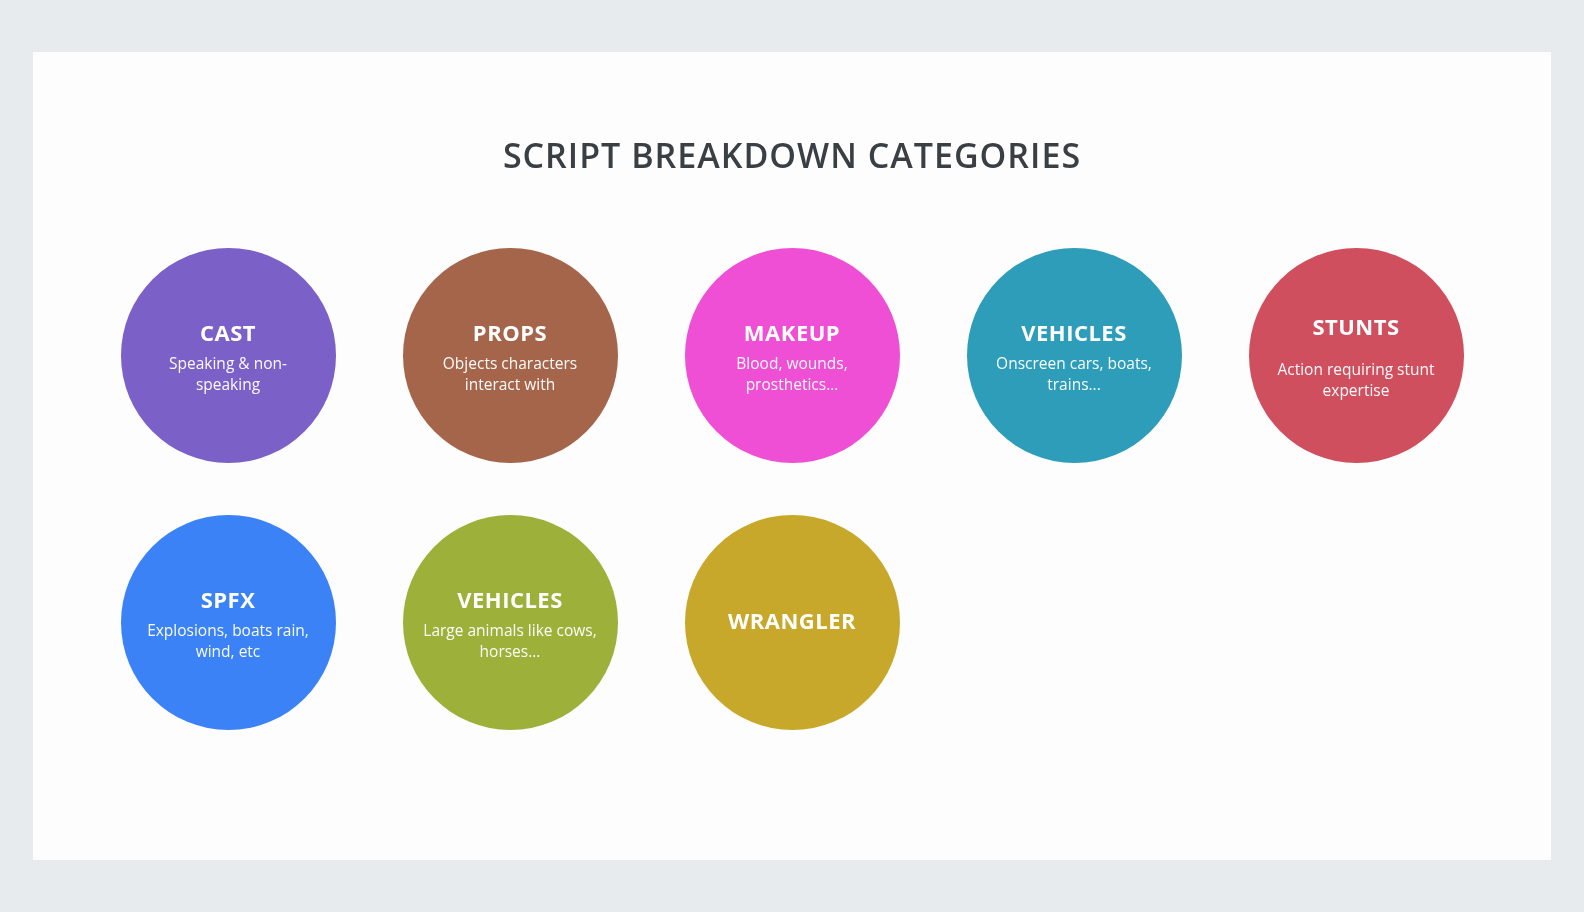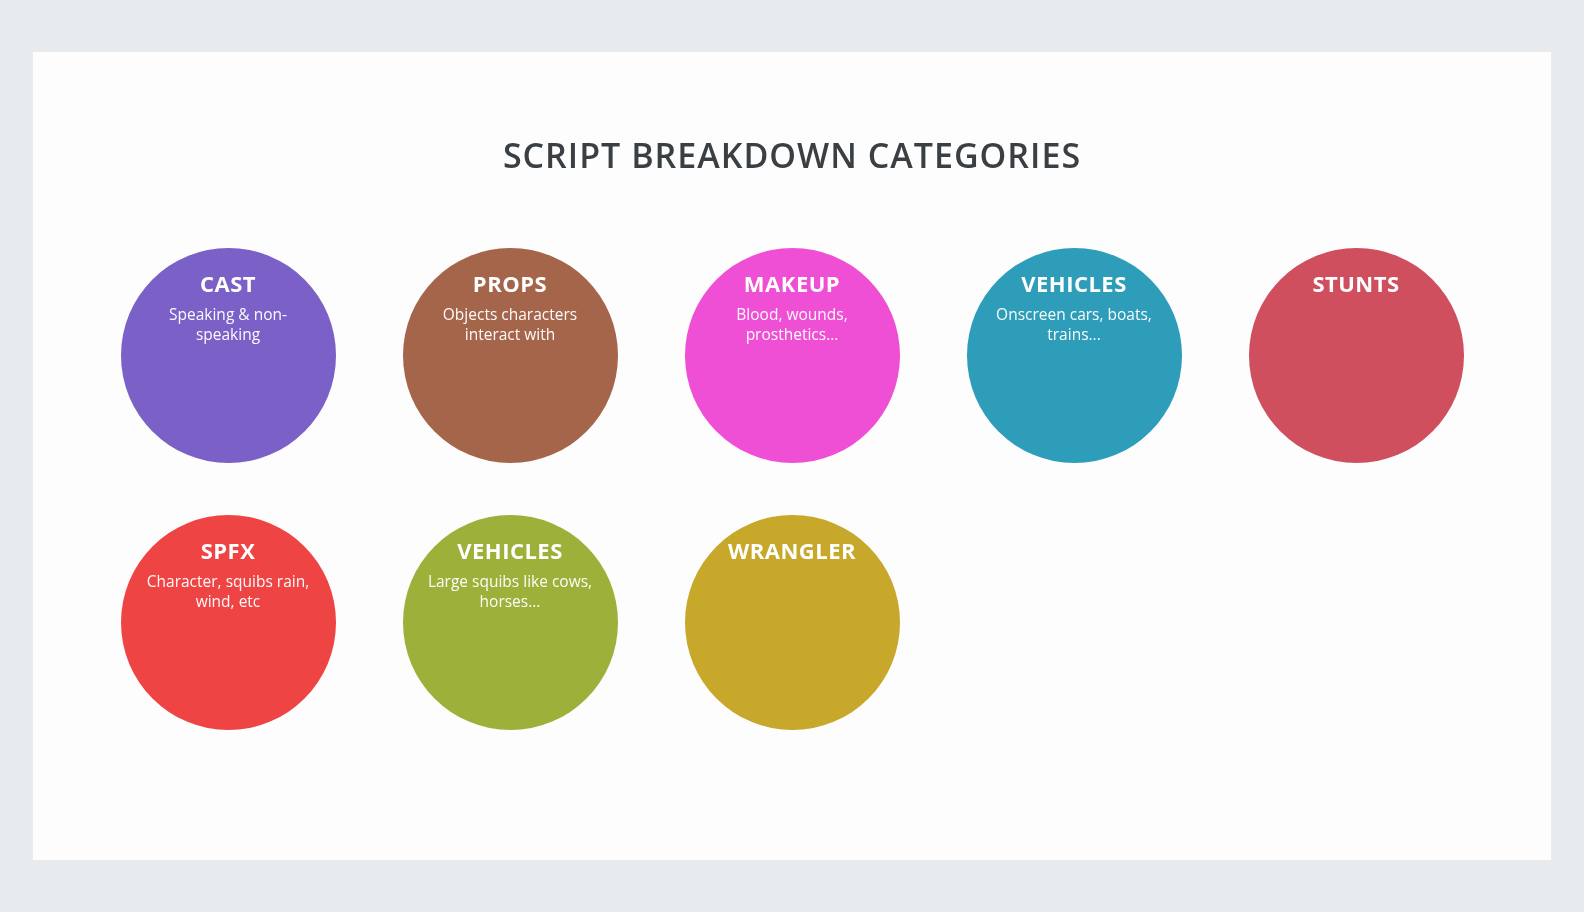--- a/index.html
+++ b/index.html
@@ -40,20 +40,21 @@
     width: 100%;
     justify-items: center;
   }
   .circle {
     width: 215px;
     height: 215px;
     border-radius: 50%;
     display: flex;
     flex-direction: column;
     align-items: center;
+    justify-content: center;
     text-align: center;
     padding: 20px;
     color: #fff;
   }
   .circle-title {
     font-size: 22px;
     font-weight: 700;
     letter-spacing: 0.5px;
     margin-bottom: 6px;
   }
@@ -82,26 +83,27 @@
       <div class="circle" style="background: rgb(239, 79, 212);">
         <div class="circle-title">MAKEUP</div>
         <div class="circle-desc">Blood, wounds, prosthetics...</div>
       </div>
       <div class="circle" style="background: rgb(45, 157, 186);">
         <div class="circle-title">VEHICLES</div>
         <div class="circle-desc">Onscreen cars, boats, trains...</div>
       </div>
       <div class="circle" style="background: rgb(207, 79, 94); gap: 12px;">
         <div class="circle-title">STUNTS</div>
+        <div class="circle-desc">Action requiring stunt expertise</div>
       </div>
-      <div class="circle" style="background: #ef4444;">
+      <div class="circle" style="background: #3b82f6;">
         <div class="circle-title">SPFX</div>
-        <div class="circle-desc">Character, squibs rain, wind, etc</div>
+        <div class="circle-desc">Explosions, boats rain, wind, etc</div>
       </div>
       <div class="circle" style="background: rgb(157, 176, 58);">
         <div class="circle-title">VEHICLES</div>
-        <div class="circle-desc">Large squibs like cows, horses...</div>
+        <div class="circle-desc">Large animals like cows, horses...</div>
       </div>
       <div class="circle" style="background: rgb(199, 168, 42);">
         <div class="circle-title">WRANGLER</div>
       </div>
     </div>
 </div>
 
 </body></html>

